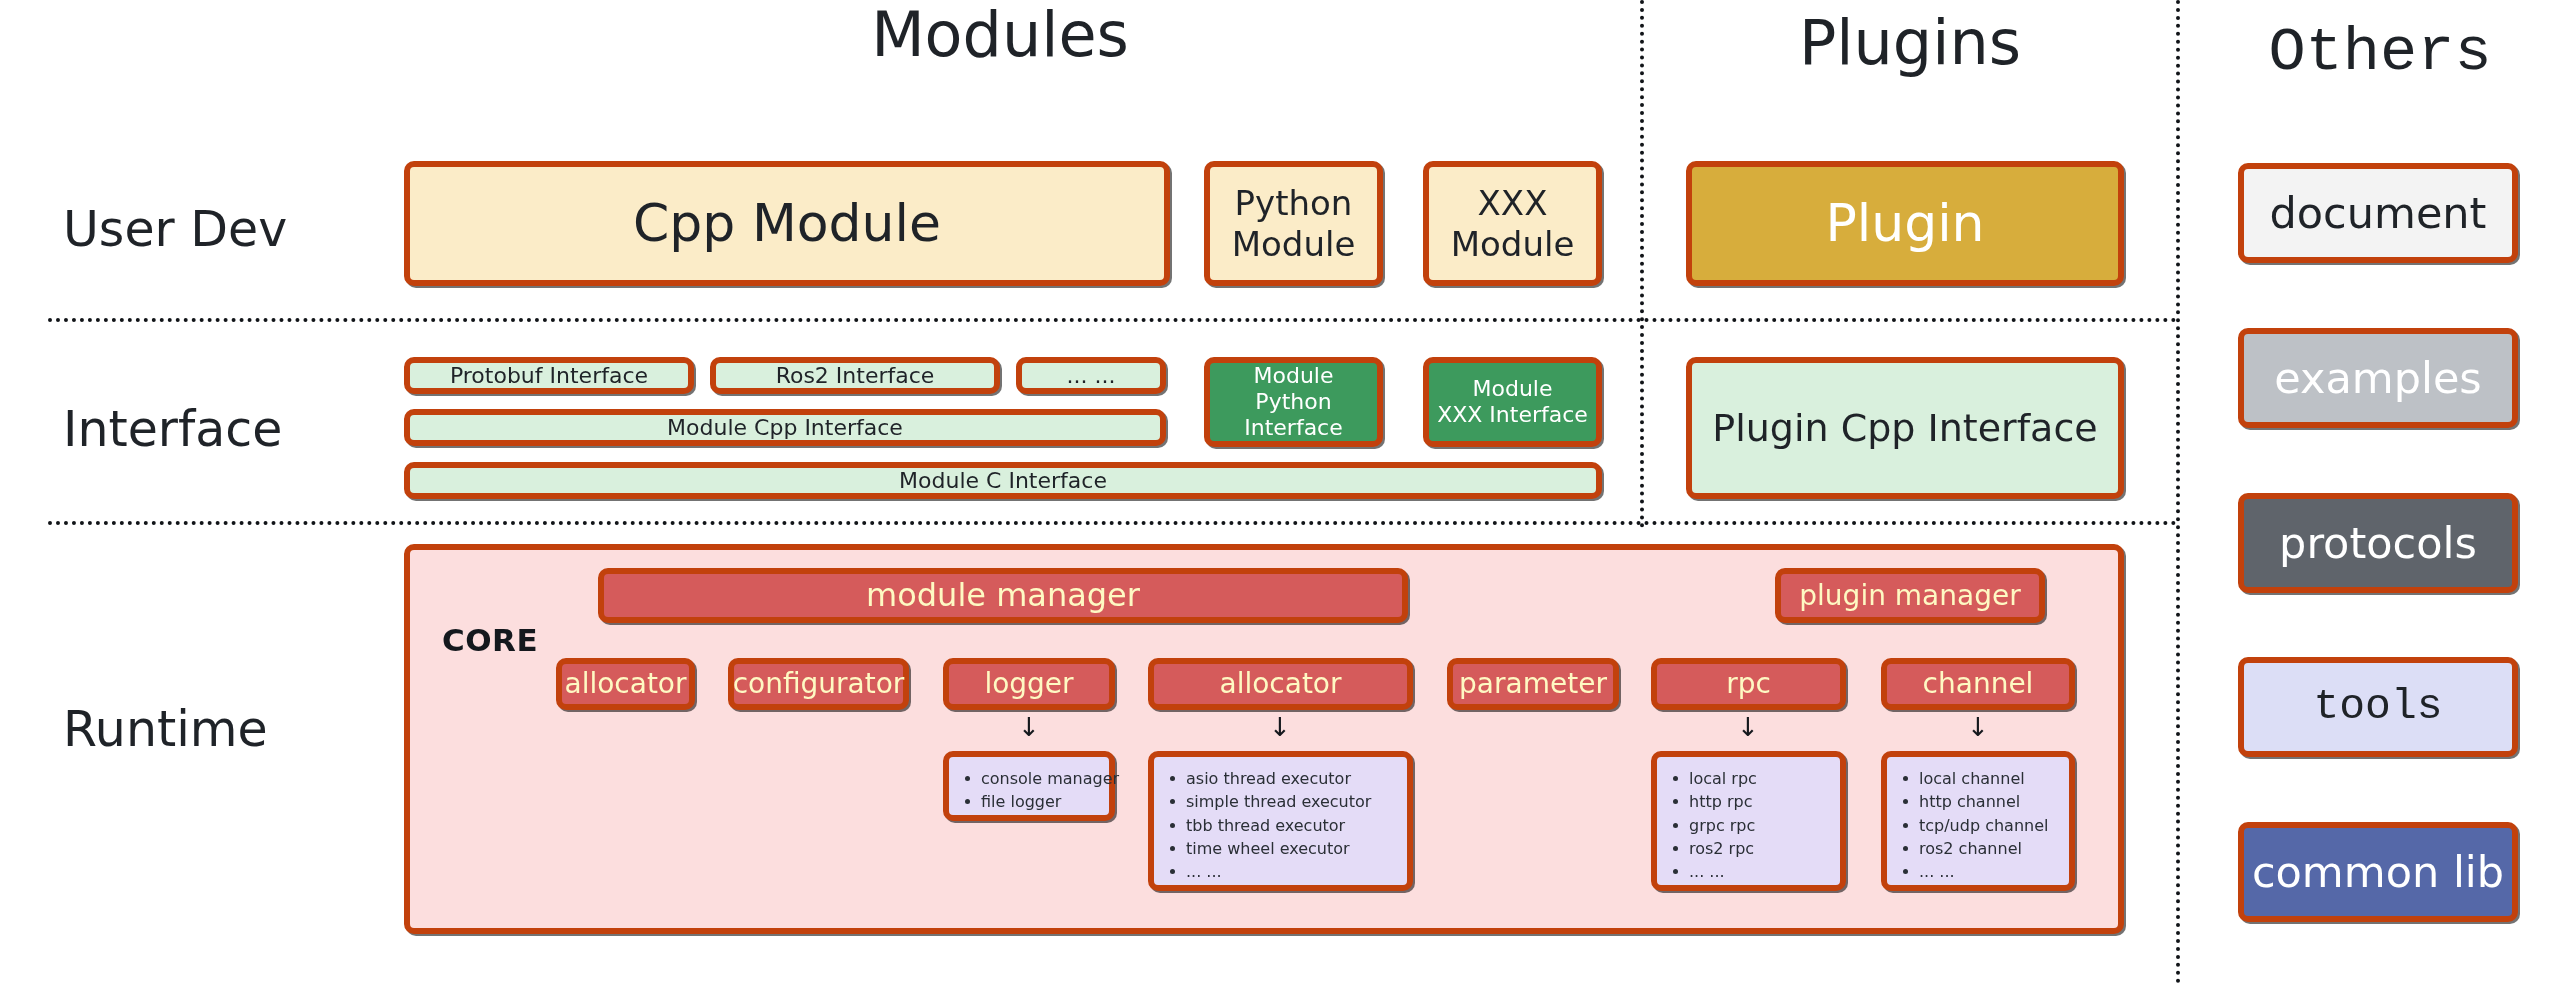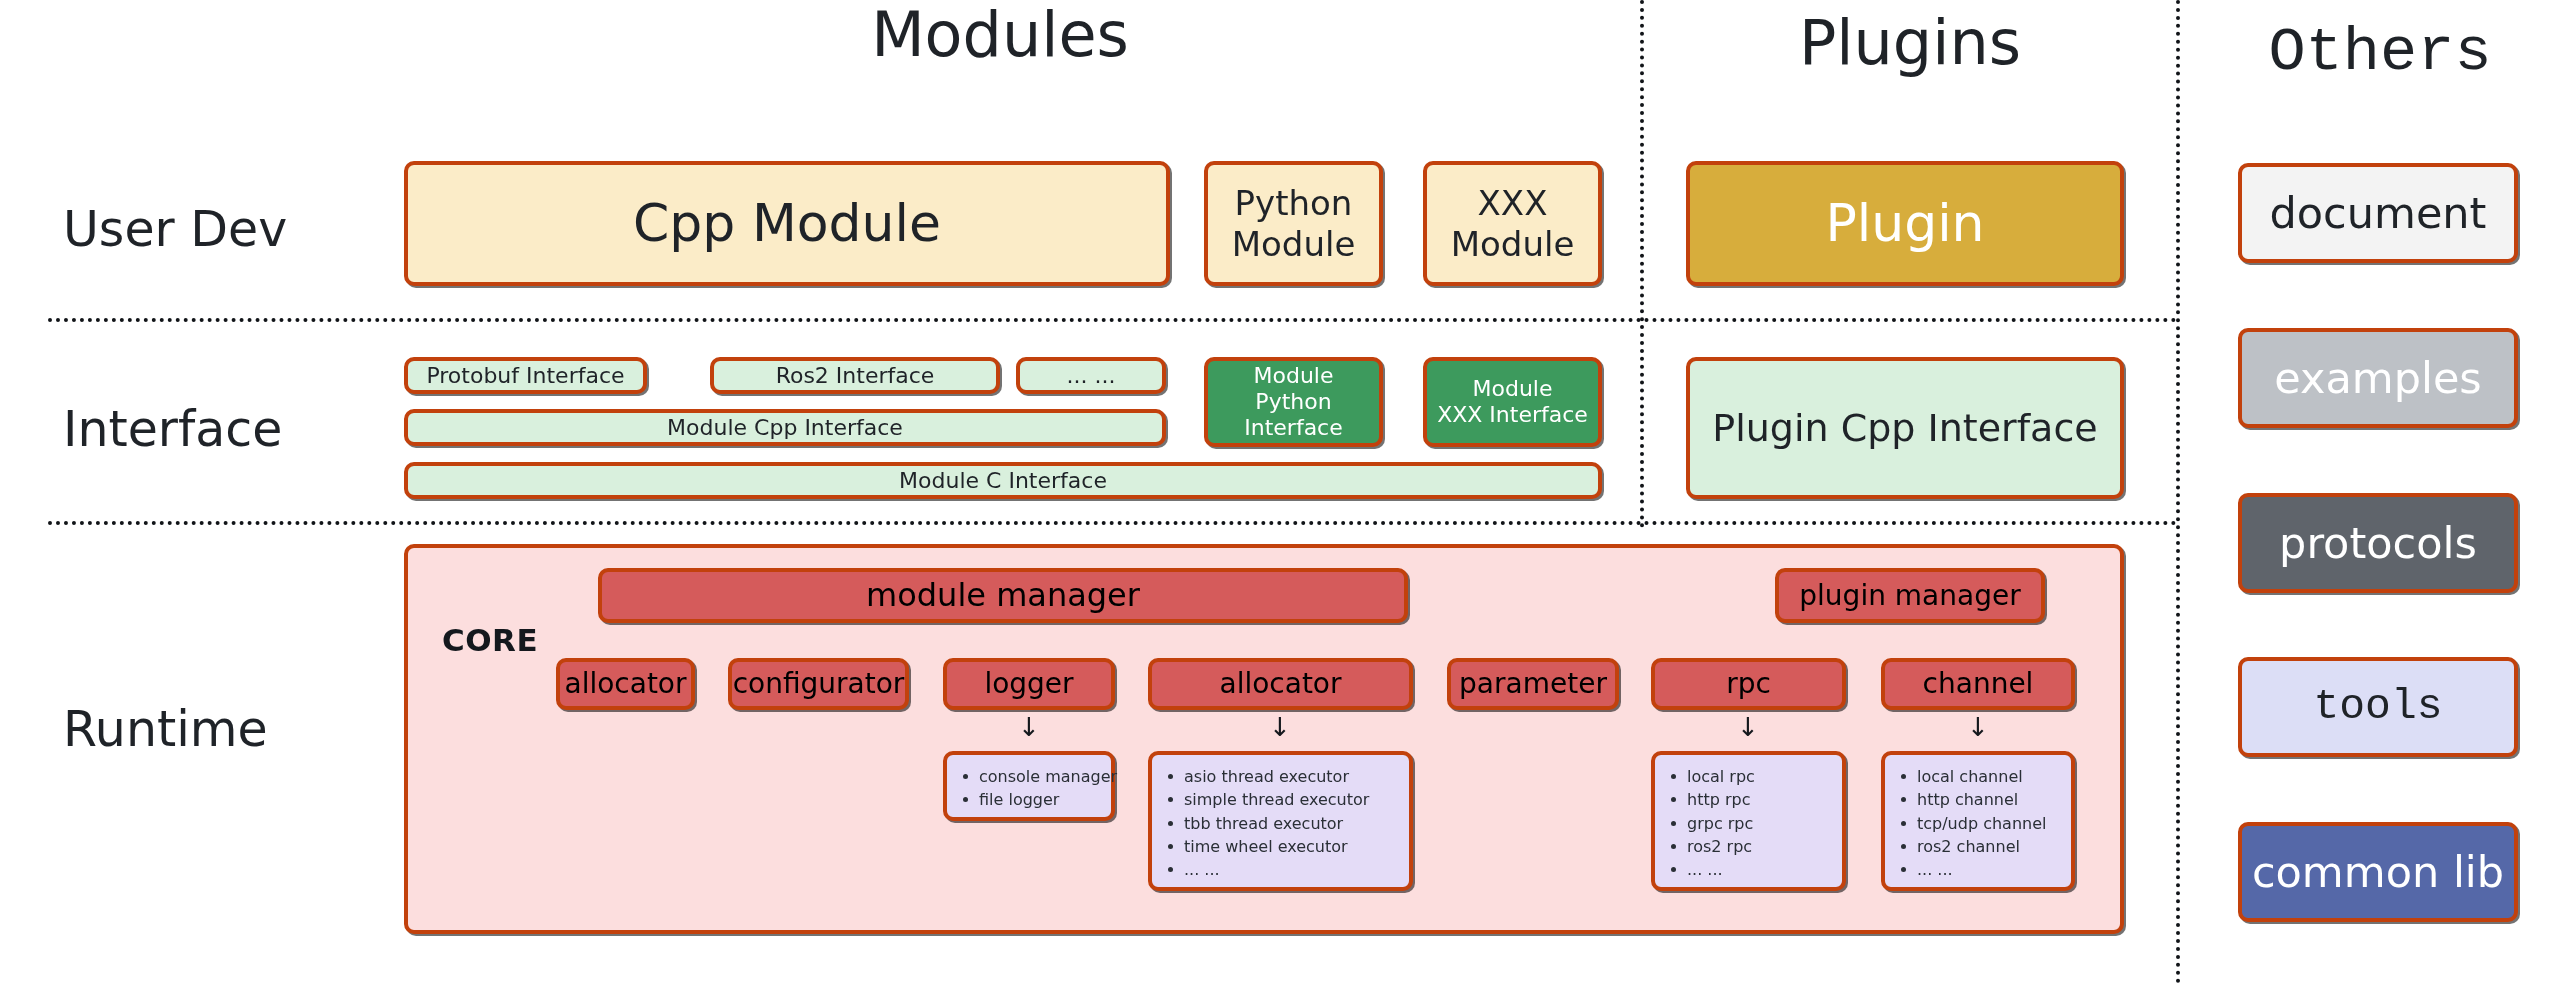--- a/index.html
+++ b/index.html
@@ -50,21 +50,21 @@
   .vdiv {
     position: absolute;
     width: 0;
     border-left: 4px dotted #111418;
   }
 
   
   .box {
     position: absolute;
     box-sizing: border-box;
-    border: 4px solid #c2410c;
+    border: 6px solid #c2410c;
     border-radius: 10px;
     display: flex;
     align-items: center;
     justify-content: center;
     text-align: center;
     line-height: 1.18;
     box-shadow: 2px 2px 0 rgba(0,0,0,0.55);
     padding: 2px 6px;
   }
 
@@ -72,21 +72,21 @@
   .c-module { background: #fbecc8; color: #1f2328; }
   
   .c-plugin { background: #d7ad3c; color: #ffffff; }
   
   .c-iface  { background: #d9f0dd; color: #1f2328; }
   
   .c-ifacedk{ background: #3d9a5d; color: #ffffff; }
   
   .c-core   { background: #fcdede; color: #1f2328; }
   
-  .c-red    { background: #d55b5b; color: #000000; }
+  .c-red    { background: #d55b5b; color: #fef9c3; }
   
   .c-lav    { background: #e4dcf7; color: #1f2328;
               display: block; text-align: left; padding: 10px 8px 8px 12px; }
 
   
   .c-doc    { background: #f3f3f3; color: #1f2328; }
   .c-exam   { background: #bdc1c6; color: #ffffff; }
   .c-proto  { background: #5f646b; color: #ffffff; }
   .c-tools  { background: #dcdef6; color: #1f2328; font-family: Liberation Mono, monospace; }
   .c-common { background: #5568a8; color: #ffffff; }
@@ -165,21 +165,21 @@
     <span>Module</span>
   </div>
 
   <div class="box c-module fs-34" style="left:1423px; top:161px; width:179px; height:125px; flex-direction:column;">
     <span>XXX</span>
     <span>Module</span>
   </div>
 
   <div class="box c-plugin fs-52" style="left:1686px; top:161px; width:438px; height:125px;">Plugin</div>
 
-  <div class="box c-iface fs-22" style="left:404px; top:357px; width:243px; height:37px;">Protobuf Interface</div>
+  <div class="box c-iface fs-22" style="left:404px; top:357px; width:290px; height:37px;">Protobuf Interface</div>
   <div class="box c-iface fs-22" style="left:710px; top:357px; width:290px; height:37px;">Ros2 Interface</div>
   <div class="box c-iface fs-22" style="left:1016px; top:357px; width:150px; height:37px;">... ...</div>
 
   <div class="box c-iface fs-22" style="left:404px; top:409px; width:762px; height:37px;">Module Cpp Interface</div>
 
   <div class="box c-iface fs-22" style="left:404px; top:462px; width:1198px; height:37px;">Module C Interface</div>
 
   <div class="box c-ifacedk fs-22" style="left:1204px; top:357px; width:179px; height:90px; flex-direction:column;">
     <span>Module</span>
     <span>Python Interface</span>

